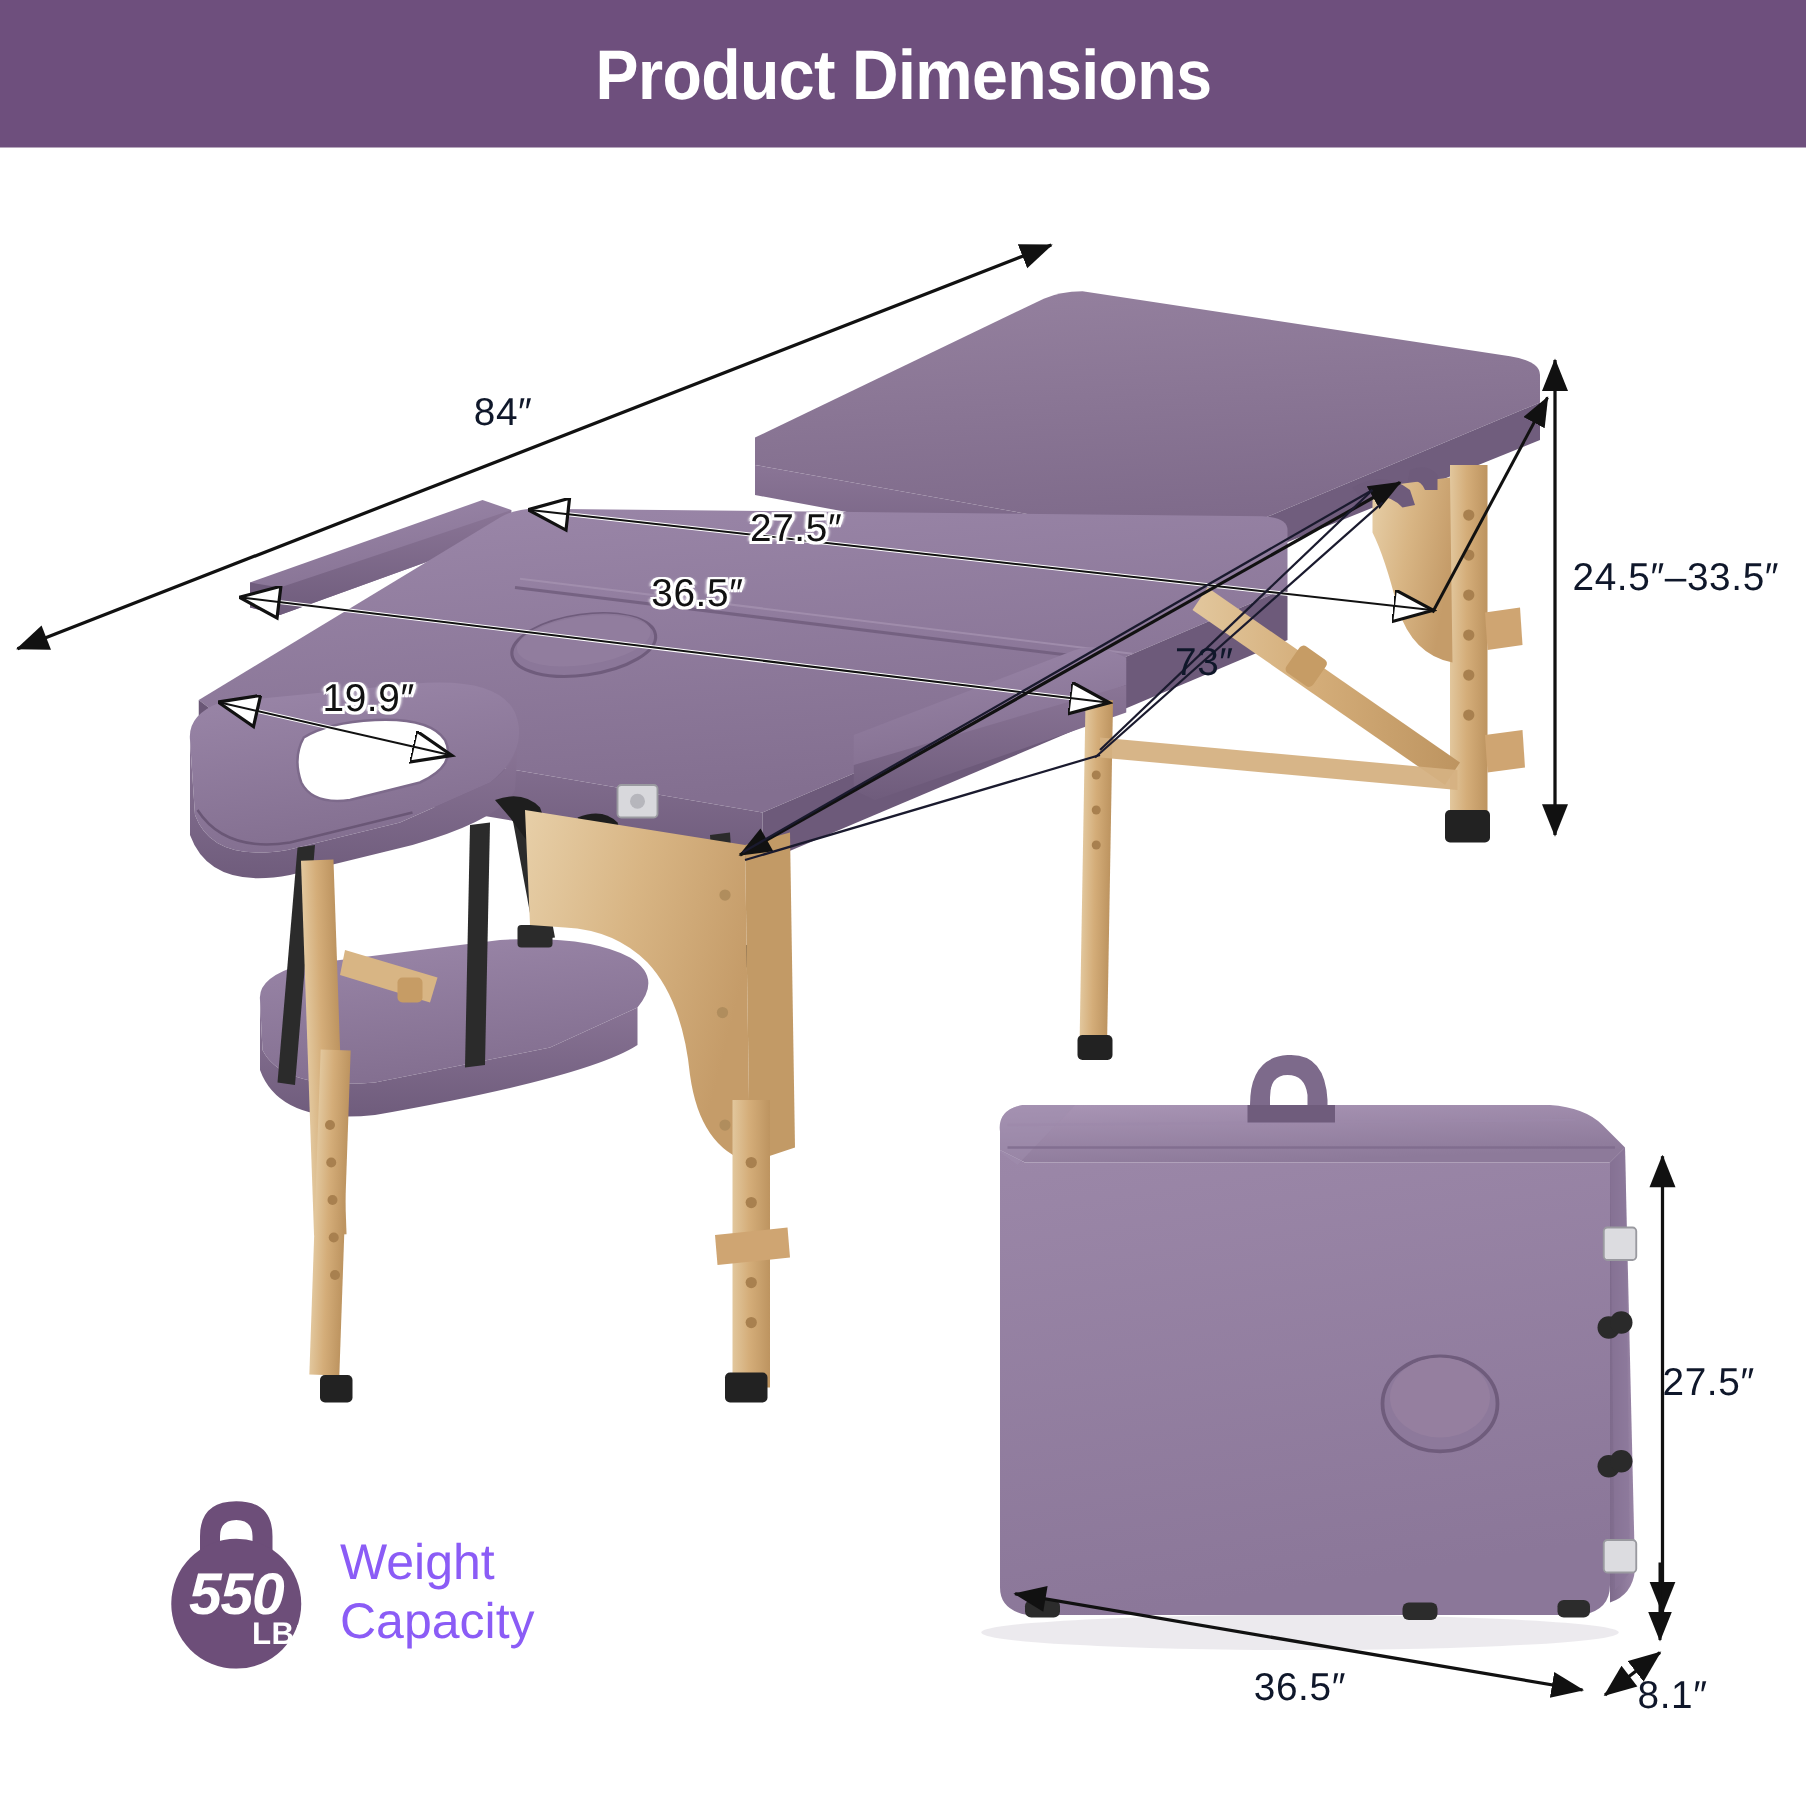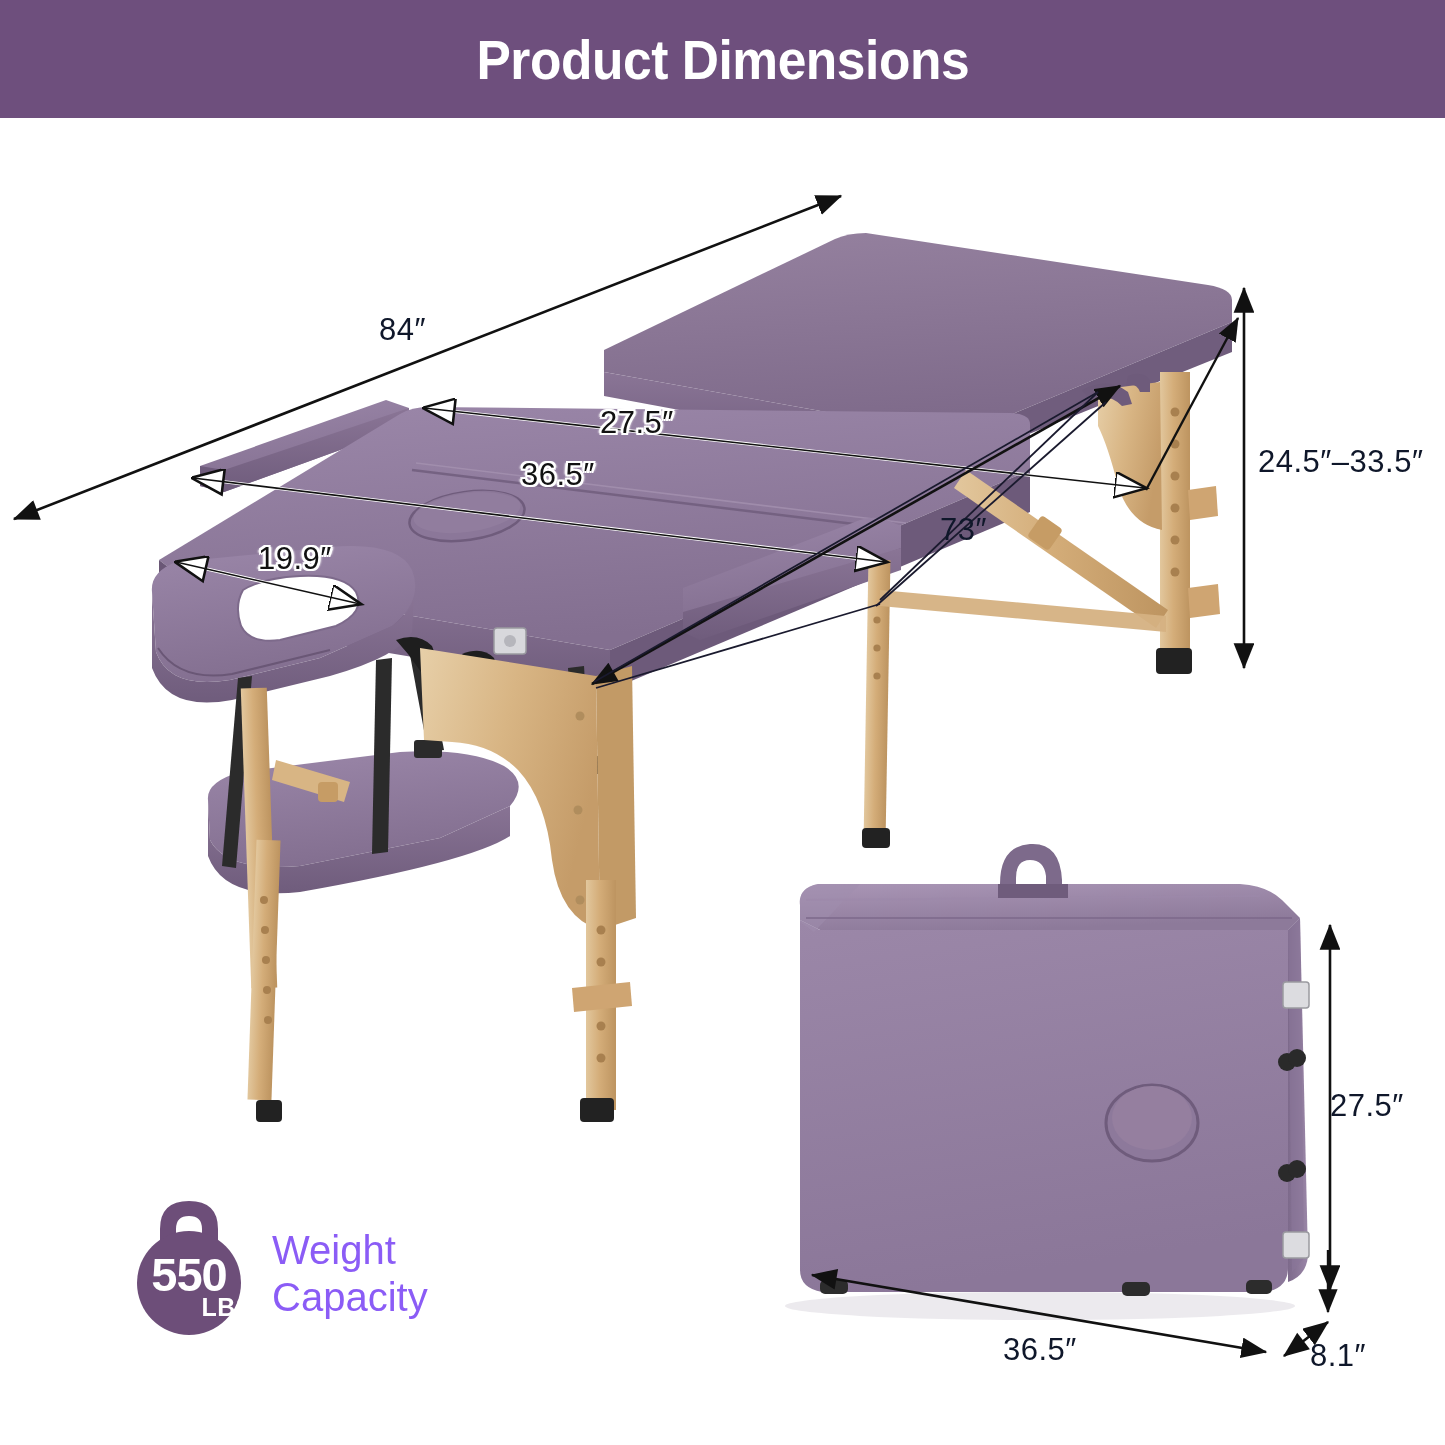--- a/index.html
+++ b/index.html
@@ -62,20 +62,21 @@
   }
   #badge-icon {
     position: absolute; left: 0; top: 0;
     width: 138px; height: 150px;
   }
   #badge-value {
     position: absolute; left: 5px; top: 62px;
     width: 128px; text-align: center;
     font-size: 47px; font-weight: 700; color: #ffffff;
     letter-spacing: -1px;
+    font-style: italic;
   }
   #badge-unit {
     position: absolute; left: 5px; top: 108px;
     width: 128px; text-align: right;
     font-size: 25px; font-weight: 700; color: #ffffff;
     letter-spacing: 0.5px;
   }
   #badge-text {
     position: absolute; left: 152px; top: 42px;
     font-size: 40px; line-height: 47px;

